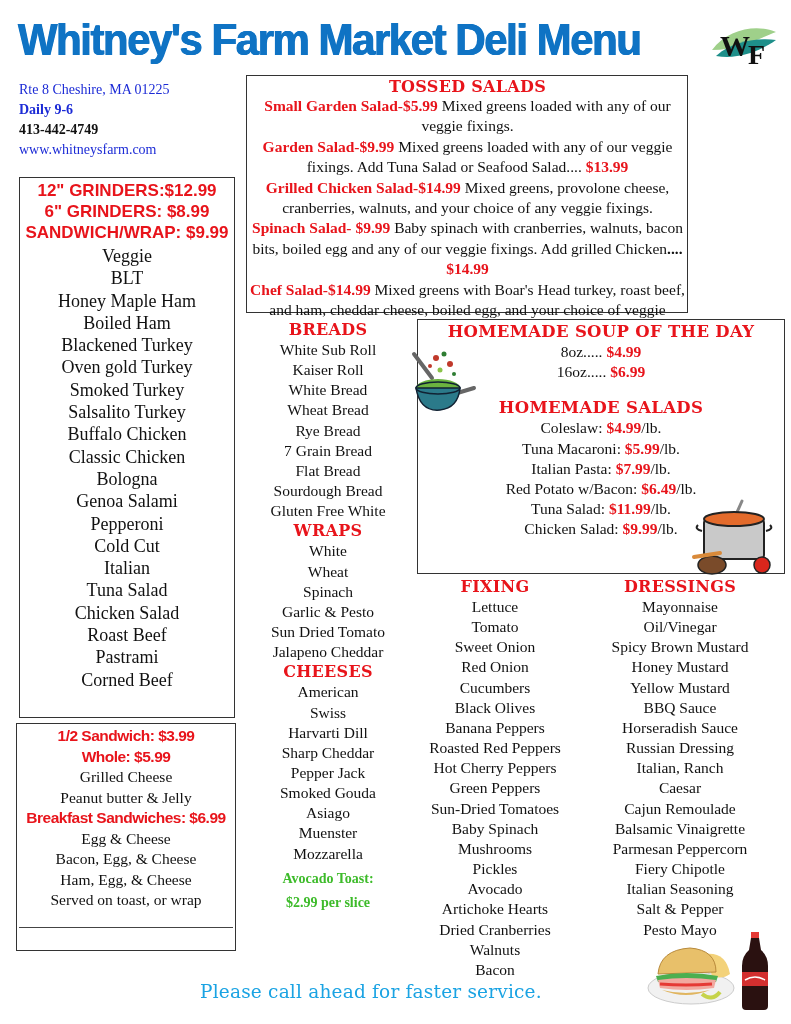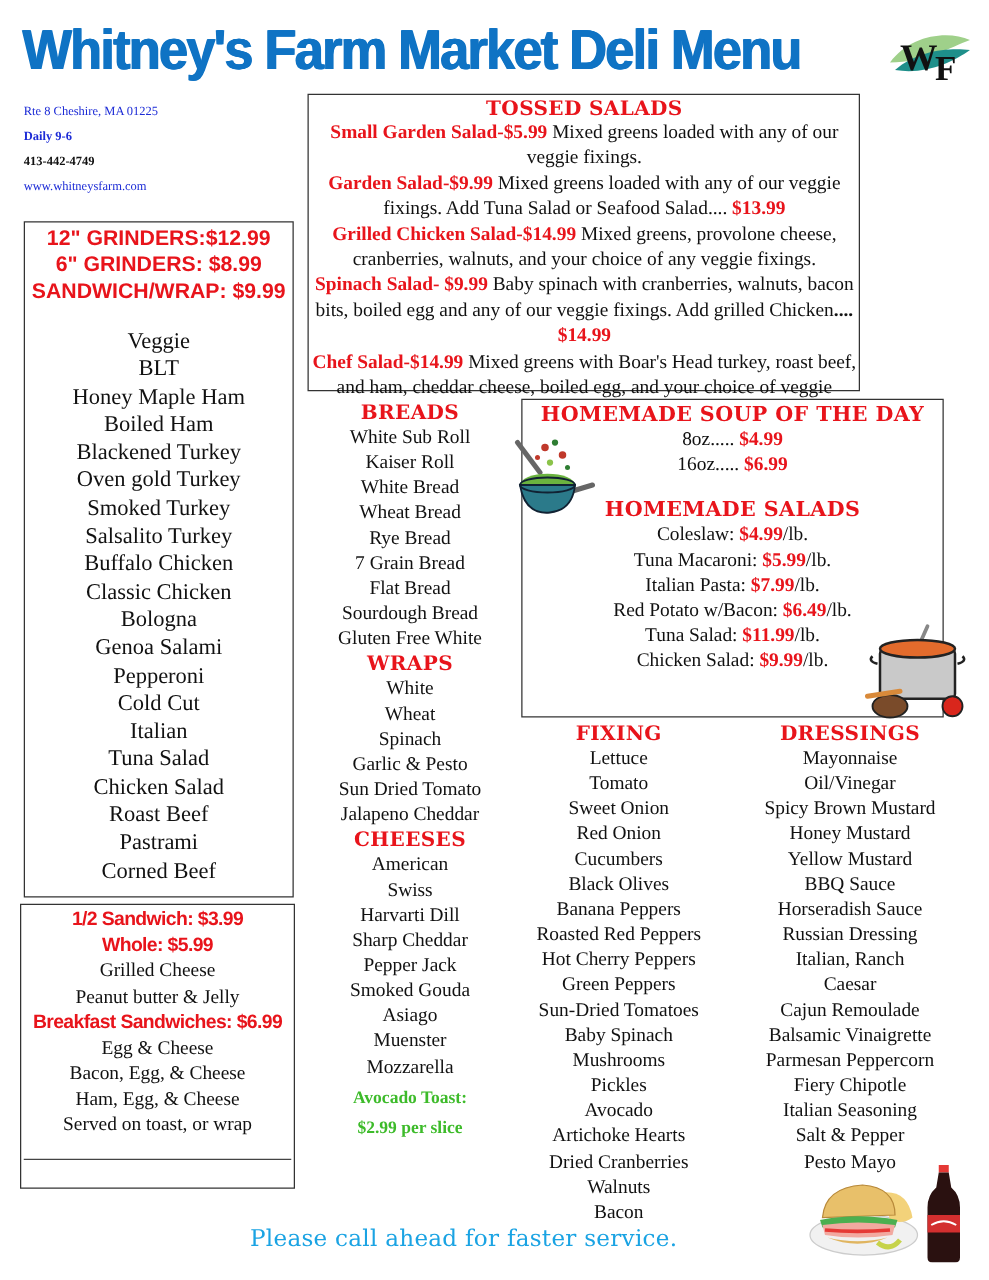--- a/index.html
+++ b/index.html
@@ -8,35 +8,35 @@
 
   .title {
     position: absolute; left: 18px; top: 14px; width: 690px;
     font-family: "Liberation Sans", "DejaVu Sans", sans-serif; font-weight: bold;
     font-size: 45px; color: #0f73c4; letter-spacing: -1.5px;
     transform: scaleX(0.93); transform-origin: left top; white-space: nowrap;
     text-shadow: 0.6px 0 0 #0f73c4, -0.6px 0 0 #0f73c4;
   }
   .logo { position: absolute; left: 710px; top: 20px; width: 68px; height: 48px; }
 
-  .contact { position: absolute; left: 19px; top: 80px; font-size: 10px; line-height: 20px; }
+  .contact { position: absolute; left: 19px; top: 80px; font-size: 14px; line-height: 20px; }
   .contact .addr { color: #1c2bd6; }
   .contact .hours { color: #1c2bd6; font-weight: bold; }
   .contact .phone { color: #111; font-weight: bold; }
   .contact .web { color: #1c2bd6; }
 
   .box { position: absolute; border: 1.5px solid #333; background: #fff; }
 
   .grinders { left: 19px; top: 177px; width: 216px; height: 541px; text-align: center; }
   .grinders .price {
     font-family: "Liberation Sans", "DejaVu Sans", sans-serif; font-weight: bold; color: #e8141b;
     font-size: 17px; line-height: 21px; white-space: nowrap;
   }
   .grinders .price.p1 { margin-top: 2px; }
-  .grinders ul { list-style: none; margin-top: 18px; }
+  .grinders ul { list-style: none; margin-top: 2px; }
   .grinders li { font-size: 18px; line-height: 22.3px; }
 
   .half { left: 16px; top: 723px; width: 220px; height: 228px; text-align: center; }
   .half .price {
     font-family: "Liberation Sans", "DejaVu Sans", sans-serif; font-weight: bold; color: #e8141b;
     font-size: 15.5px; line-height: 20.5px; white-space: nowrap; letter-spacing: -0.5px;
   }
   .half .price.p1 { margin-top: 2px; }
   .half .item { font-size: 15.5px; line-height: 20.5px; }
   .half .rule { position: absolute; left: 2px; right: 2px; top: 203px; border-top: 1px solid #444; }
@@ -55,21 +55,21 @@
   }
   .col { position: absolute; text-align: center; }
   .col ul { list-style: none; }
   .col li { font-size: 15.5px; line-height: 20.15px; white-space: nowrap; }
 
   .breads { left: 246px; top: 320px; width: 164px; }
   .avocado {
     color: #3dbb2a; font-weight: bold; font-size: 14px; line-height: 24px; margin-top: 3px;
   }
 
-  .soup { left: 417px; top: 319px; width: 338px; height: 255px; text-align: center; }
+  .soup { left: 417px; top: 319px; width: 368px; height: 255px; text-align: center; }
   .soup .sec-head { font-size: 16.5px; margin-top: 2px; }
   .soup .line { font-size: 15.5px; line-height: 20.2px; }
   .soup .gap { height: 14px; }
   .soup-icon { position: absolute; left: 410px; top: 348px; width: 68px; height: 66px; }
   .pot-icon { position: absolute; left: 690px; top: 497px; width: 85px; height: 82px; }
 
   .fixing { left: 412px; top: 577px; width: 166px; }
   .dressings { left: 590px; top: 577px; width: 180px; }
 
   .sandwich-img { position: absolute; left: 646px; top: 940px; width: 90px; height: 66px; }

